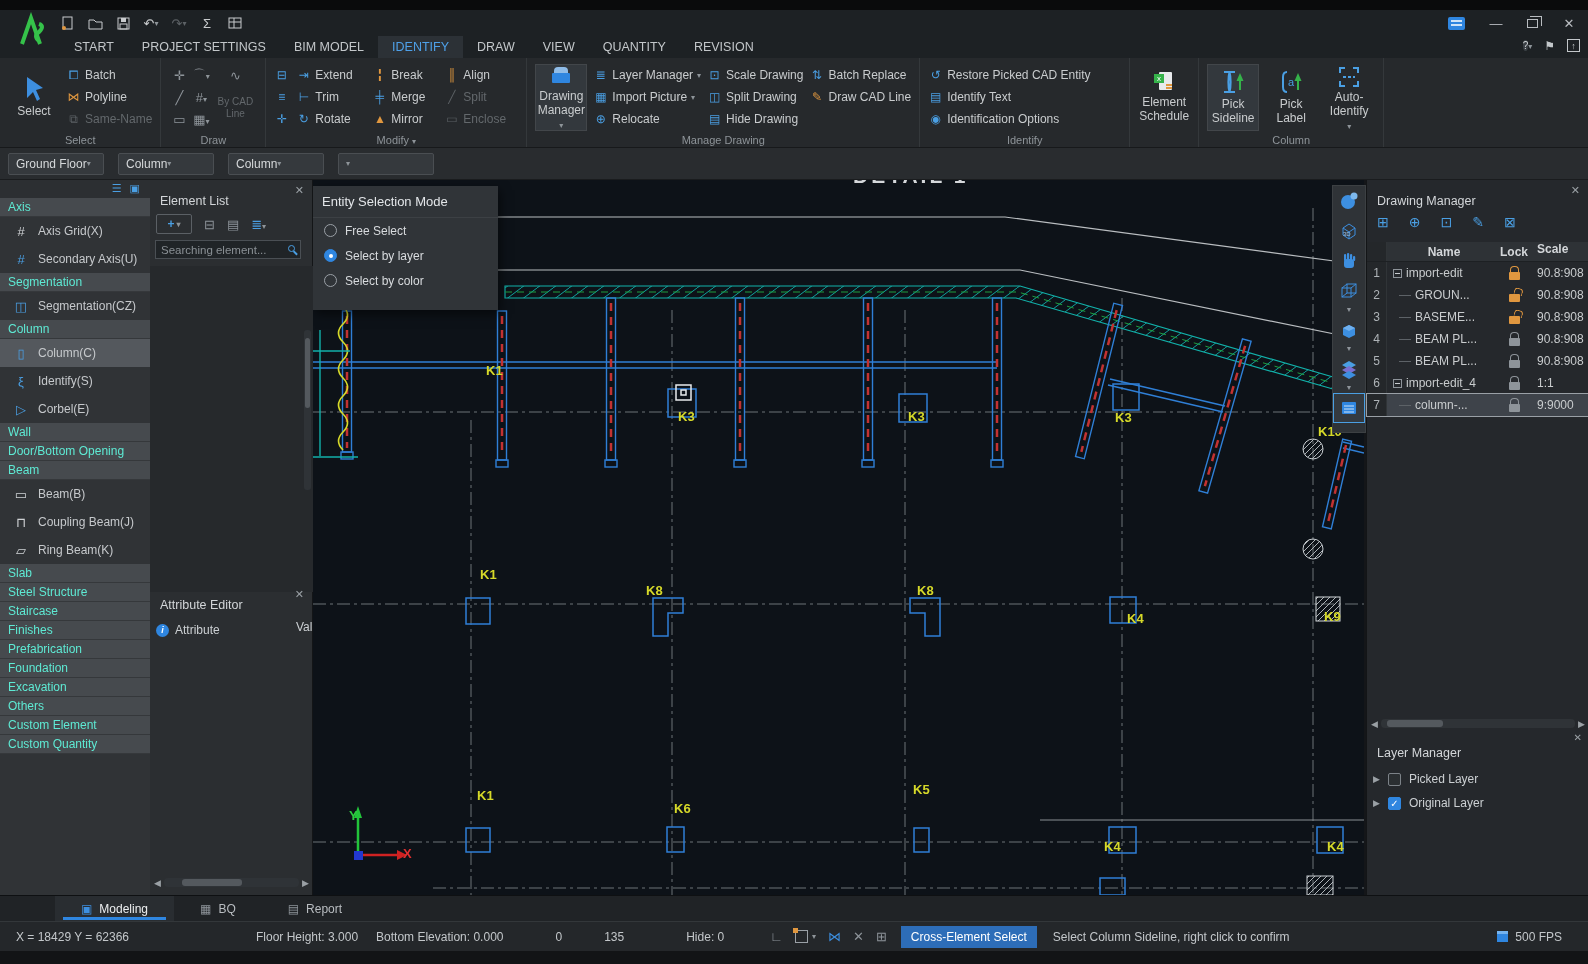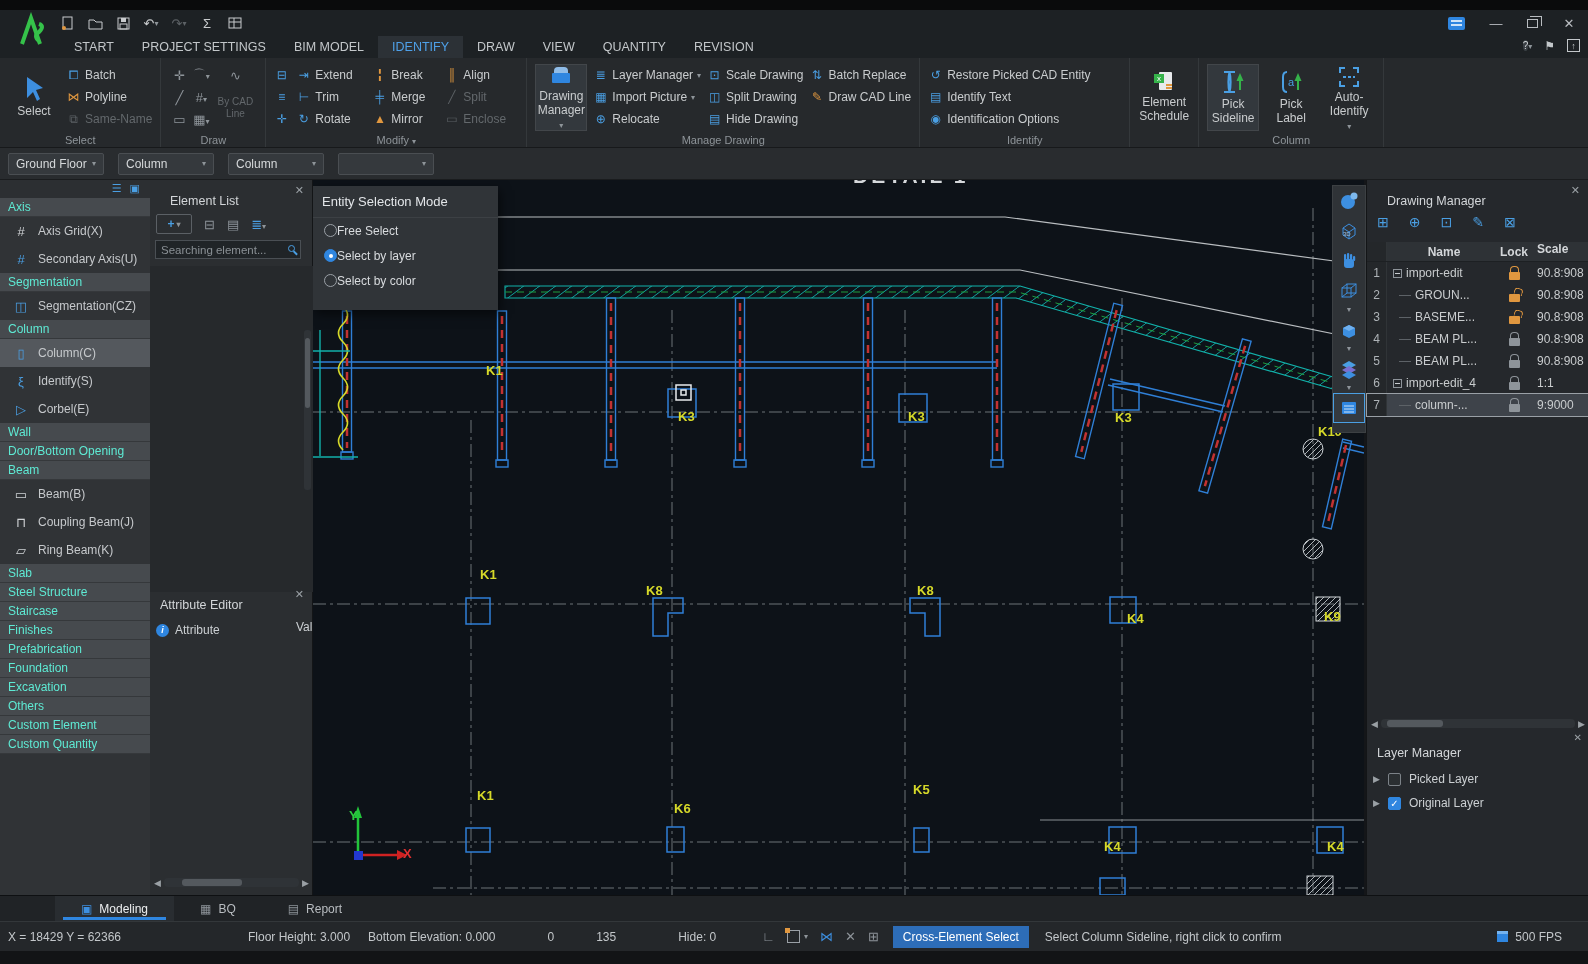--- a/index.html
+++ b/index.html
@@ -39,34 +39,34 @@
 .ritem.dis{color:#63686c}
 .ric{width:15px;text-align:center;color:#4a9fe3;font-size:12px;flex:0 0 auto}
 .ric.or{color:#e0973f}
 .ric.dis{color:#5b6064}
 .dgrid{display:grid;grid-template-columns:20px 24px 44px;grid-auto-rows:22px;align-items:center;justify-items:center;color:#9aa0a5}
 .dg{color:#8e949a;font-size:13px}
 .bycad{grid-row:2/4;grid-column:3;color:#63686c;text-align:center;line-height:1.2;font-size:10px}
 .mgrid{display:grid;grid-template-columns:22px 76px 72px 74px;grid-auto-rows:22px;align-items:center}
 
 #ctxrow{left:0;top:148px;width:1588px;height:32px;background:#292c2f;border-bottom:1px solid #1a1c1e;display:flex;align-items:center;padding-left:8px;gap:14px}
-.csel{width:96px;height:22px;background:#35393d;border:1px solid #4a4e52;border-radius:2px;display:flex;align-items:center;justify-content:space-between;padding:0 7px;color:#d5d8da}
+.csel{width:96px;height:22px;background:#35393d;border:1px solid #4a4e52;border-radius:2px;display:flex;align-items:center;padding:0 7px;color:#d5d8da}
 
 #main{left:0;top:180px;width:1588px;height:715px}
 #sidebar{left:0;top:0;width:150px;height:715px;background:#303336;overflow:hidden}
 .stools{height:18px;display:flex;justify-content:flex-end;gap:8px;padding:2px 10px;background:#2c2f32}
 .stool{color:#4a9fe3;font-size:11px}
 .shead{height:19px;background:#464a4e;border-bottom:1px solid #35383b;display:flex;align-items:center;padding-left:8px;color:#5eead4}
 .sitem{height:28px;display:flex;align-items:center;gap:9px;padding-left:13px;background:#303336;color:#c6c9cc}
 .sitem.sel{background:#54585d}
 .sicon{width:16px;text-align:center;color:#4a9fe3;font-size:13px}
 .sicon.lt{color:#cfd2d5}
 
 #epanel{left:150px;top:0;width:163px;height:715px;background:#2b2e31;border-right:1px solid #131517}
-.phead{position:absolute;left:20px;top:14px;color:#d3d6d9;font-size:12.5px}
+.phead{position:absolute;left:10px;top:14px;color:#d3d6d9;font-size:12.5px}
 .pclose{position:absolute;right:8px;top:4px;color:#9aa0a5;font-size:11px}
 .etools{position:absolute;left:6px;top:34px;display:flex;align-items:center;gap:12px}
 .addbtn{width:36px;height:20px;border:1px solid #5b6065;border-radius:2px;display:flex;align-items:center;justify-content:center;gap:2px;color:#4a9fe3;font-weight:bold}
 .etool{color:#8e949a;font-size:13px}
 .etool.bl{color:#4a9fe3}
 #esearch{position:absolute;left:5px;top:60px;width:146px;height:19px;background:#202427;border:1px solid #4a4f54;color:#c9ccce;font-size:11.5px;padding:0 18px 0 5px;font-family:"Liberation Sans",sans-serif}
 #esearch::placeholder{color:#8a9095}
 .mag{position:absolute;left:138px;top:65px;width:7px;height:7px;border:1.5px solid #4a9fe3;border-radius:50%}
 .mag::after{content:"";position:absolute;width:5px;height:1.5px;background:#4a9fe3;transform:rotate(45deg);right:-4px;bottom:-2px}
 #elist-body{position:absolute;left:0;top:86px;width:163px;height:326px;background:#26292c}
@@ -82,21 +82,21 @@
 .htrack{flex:1;height:9px;background:#2f3337;border-radius:4px;position:relative}
 .hthumb{position:absolute;left:18px;top:1px;width:60px;height:7px;background:#54595e;border-radius:3px}
 
 #canvas{left:313px;top:0;width:1051px;height:715px;background:#0d1218;overflow:hidden}
 .klbl{position:absolute;color:#d6d929;font-size:13px;font-weight:bold;white-space:nowrap}
 .klbl.red{color:#e03030}.klbl.grn{color:#2ecc40}
 #detail{position:absolute;left:540px;top:-16px;color:#d4d7da;font-size:21px;font-weight:bold;letter-spacing:3px}
 
 #popup{position:absolute;left:0;top:6px;width:185px;height:124px;background:#303438;box-shadow:2px 4px 10px rgba(0,0,0,.55)}
 #popup .ptitle{height:32px;display:flex;align-items:center;padding-left:9px;color:#e2e5e8;font-size:13px;border-bottom:1px solid #3c4044}
-.popt{display:flex;align-items:center;height:25px;padding-left:11px;color:#d8dbde}
+.popt{display:flex;align-items:center;gap:8px;height:25px;padding-left:11px;color:#d8dbde}
 .rad{width:13px;height:13px;border:1.5px solid #9aa0a6;border-radius:50%;position:relative;flex:0 0 auto}
 .rad.on{border-color:#2f86e0;background:#2f86e0}
 .rad.on::after{content:"";position:absolute;left:4px;top:4px;width:4px;height:4px;border-radius:50%;background:#fff}
 
 #vtoolbar{left:1332px;top:5px;width:34px;height:248px;background:#2f3337;border:1px solid #3c4043;display:flex;flex-direction:column;align-items:center}
 .vt{width:32px;height:30px;display:flex;align-items:center;justify-content:center}
 .vt.act{border:1px solid #4a9fe3;background:#343a40}
 .vc{height:9px;color:#8e949a;font-size:7px;line-height:7px}
 
 #rpanel{left:1366px;top:0;width:222px;height:715px;background:#25282c;border-left:1px solid #131517}
@@ -864,21 +864,21 @@
       <span class="btic">▦</span>
       <span>BQ</span>
     </div>
   <div class="btab">
       <span class="btic">▤</span>
       <span>Report</span>
     </div>
 </div>
 
 <div class="abs" id="statusbar">
-  <span class="sb" style="margin-left:8px;width:240px">X = 18429 Y = 62366</span>
+  <span class="sb" style="margin-left:16px;width:240px">X = 18429 Y = 62366</span>
   <span class="sb">Floor Height: 3.000</span>
   <span class="sb" style="margin-left:18px">Bottom Elevation: 0.000</span>
   <span class="sb" style="margin-left:52px">0</span>
   <span class="sb" style="margin-left:42px">135</span>
   <span class="sb" style="margin-left:62px">Hide: 0</span>
   <div class="sb-icons">
     <span class="sbic">∟</span>
     <span class="selrect"></span>
       <span class="caret" style="margin-left:-8px">▾</span>
     <span class="sbic bl">⋈</span>

